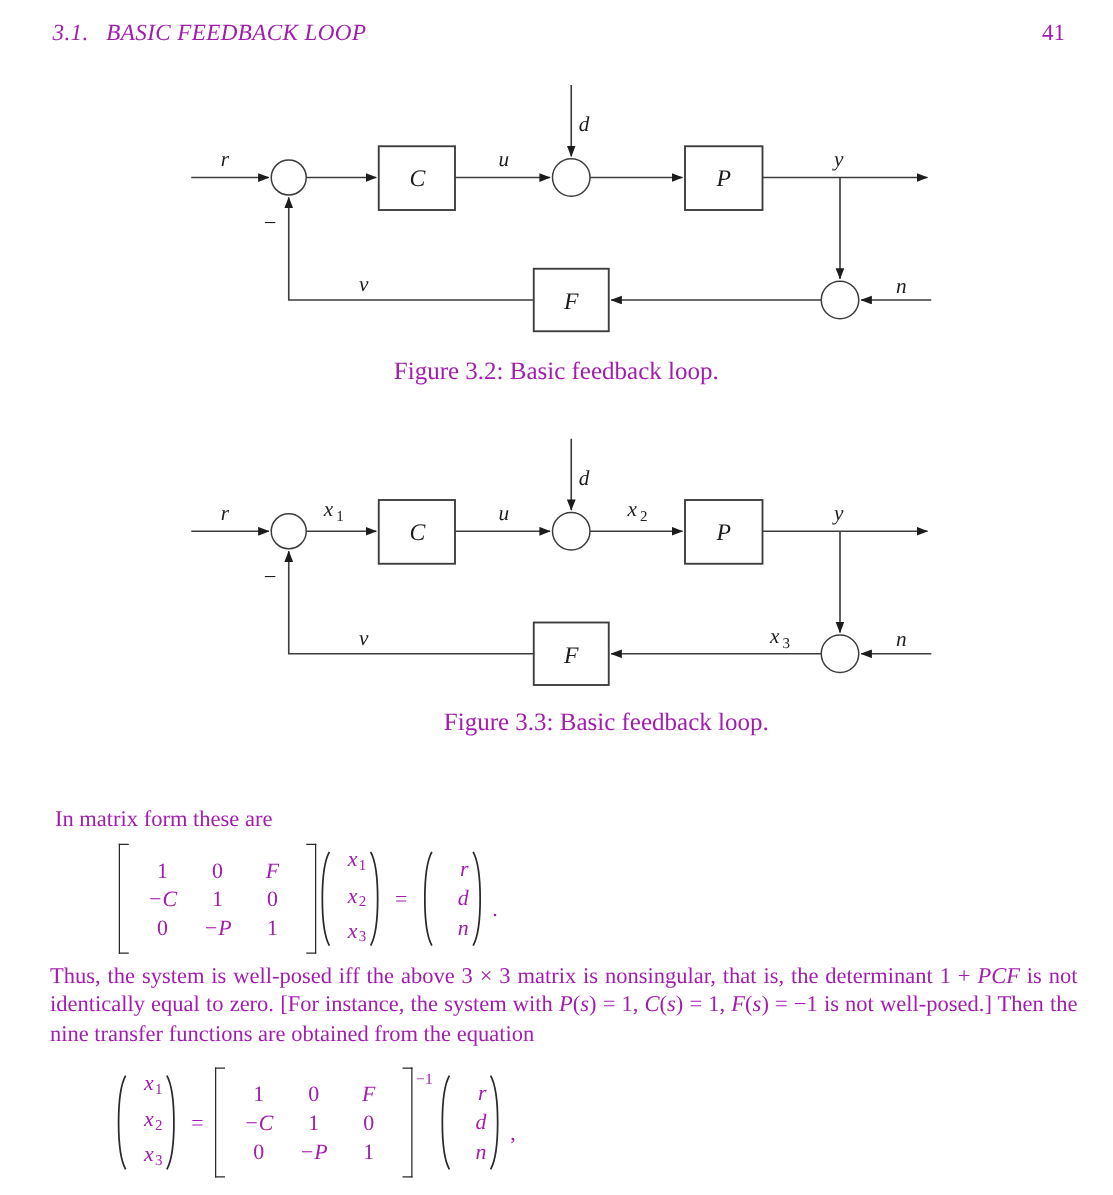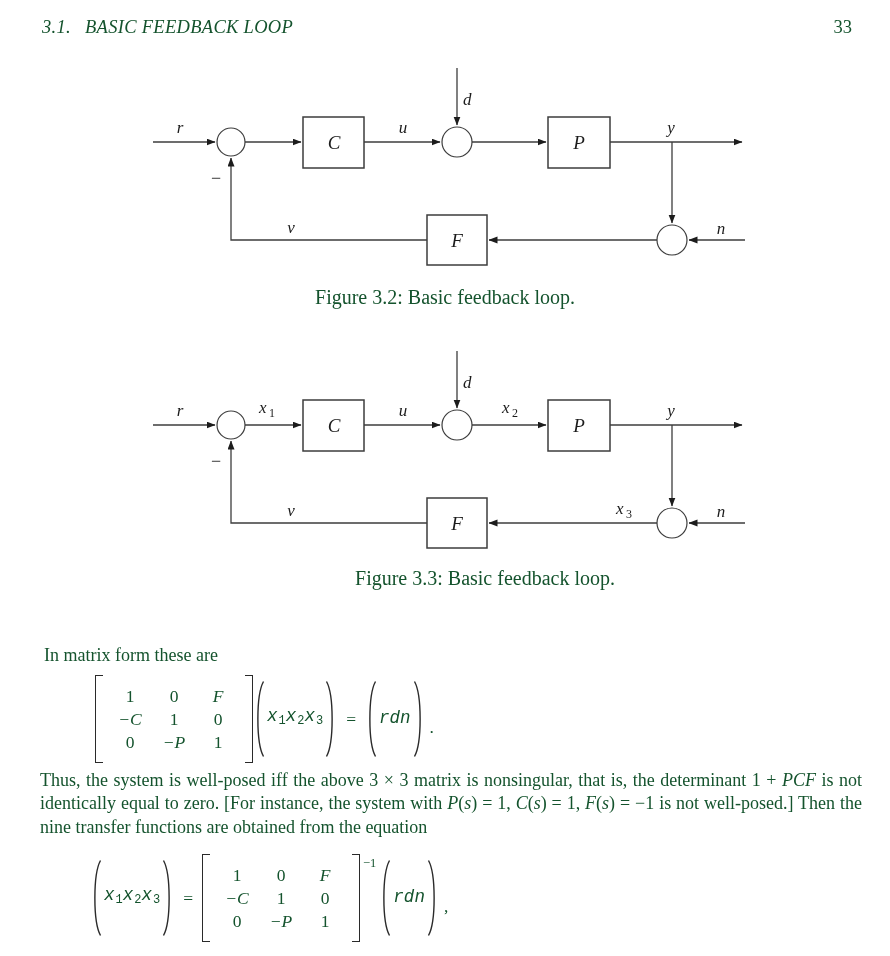--- a/index.html
+++ b/index.html
@@ -1,17 +1,17 @@
 <!DOCTYPE html>
 <html><head>
 <meta charset="utf-8">
 <style>
   html,body{margin:0;padding:0;background:#ffffff;}
   .page{position:relative;width:890px;height:956px;background:#ffffff;overflow:hidden;
-        font-family:"Liberation Serif",serif;color:#14532d;}
+        font-family:"Liberation Serif",serif;color:#a21caf;}
 
   
   .hdr{position:absolute;top:17px;left:42px;right:38px;display:flex;
        justify-content:space-between;align-items:baseline;font-size:18.5px;}
   .hdr-left{font-style:italic;letter-spacing:0.3px;}
   .hdr-left .sec{margin-right:14px;}
   .hdr-num{font-style:normal;}
 
   
   svg.fig{position:absolute;left:0;width:890px;height:215px;}
@@ -36,39 +36,39 @@
 
   
   .eq{position:absolute;display:flex;align-items:center;font-size:17.5px;}
   #eq1{left:95px;top:675px;}
   #eq2{left:90px;top:854px;}
   .brkL{width:7px;height:86px;border:1.7px solid #2a2a2a;border-right:none;margin-right:5px;}
   .brkR{width:7px;height:86px;border:1.7px solid #2a2a2a;border-left:none;margin-left:5px;}
   .mx{display:grid;grid-template-columns:repeat(3,auto);align-items:center;text-align:center;}
   .mx .cell{min-width:44px;line-height:23px;font-style:normal;}
   .mx .it{font-style:italic;}
-  .vec{display:flex;flex-direction:row;justify-content:center;text-align:right;
-       line-height:23.5px;min-width:26px;margin:0 1px;font-family:Liberation Mono, monospace;}
+  .vec{display:flex;flex-direction:column;justify-content:center;text-align:right;
+       line-height:23.5px;min-width:26px;margin:0 1px;}
   .vec .it{font-style:italic;}
   sub.vsub{font-size:12px;font-style:normal;vertical-align:-3px;margin-left:1px;}
   .paren{display:block;}
   .eqsign{margin:0 9px;}
   .punct{align-self:center;margin-top:16px;margin-left:5px;}
   .msup{align-self:flex-start;font-size:12.5px;margin:2px 3px 0 3px;font-style:normal;}
 </style>
 </head>
 <body>
 
 <div class="page">
 
   <div class="hdr">
     <div class="hdr-left">
       <span class="sec">3.1.</span><span>BASIC FEEDBACK LOOP</span>
     </div>
-    <div class="hdr-num">33</div>
+    <div class="hdr-num">41</div>
   </div>
 
   <svg id="fig32" class="fig" viewBox="0 0 890 215">
     <defs>
       <marker id="ahA" markerUnits="userSpaceOnUse" markerWidth="9" markerHeight="8" refX="8.5" refY="3.5" orient="auto">
         <path d="M0,0 L9,3.5 L0,7 Z" fill="#1c1c1c"></path>
       </marker>
     </defs>
     <line class="ln" x1="153" y1="82" x2="215" y2="82" marker-end="url(#ahA)"></line>
     <circle class="node" cx="231" cy="82" r="14"></circle>

